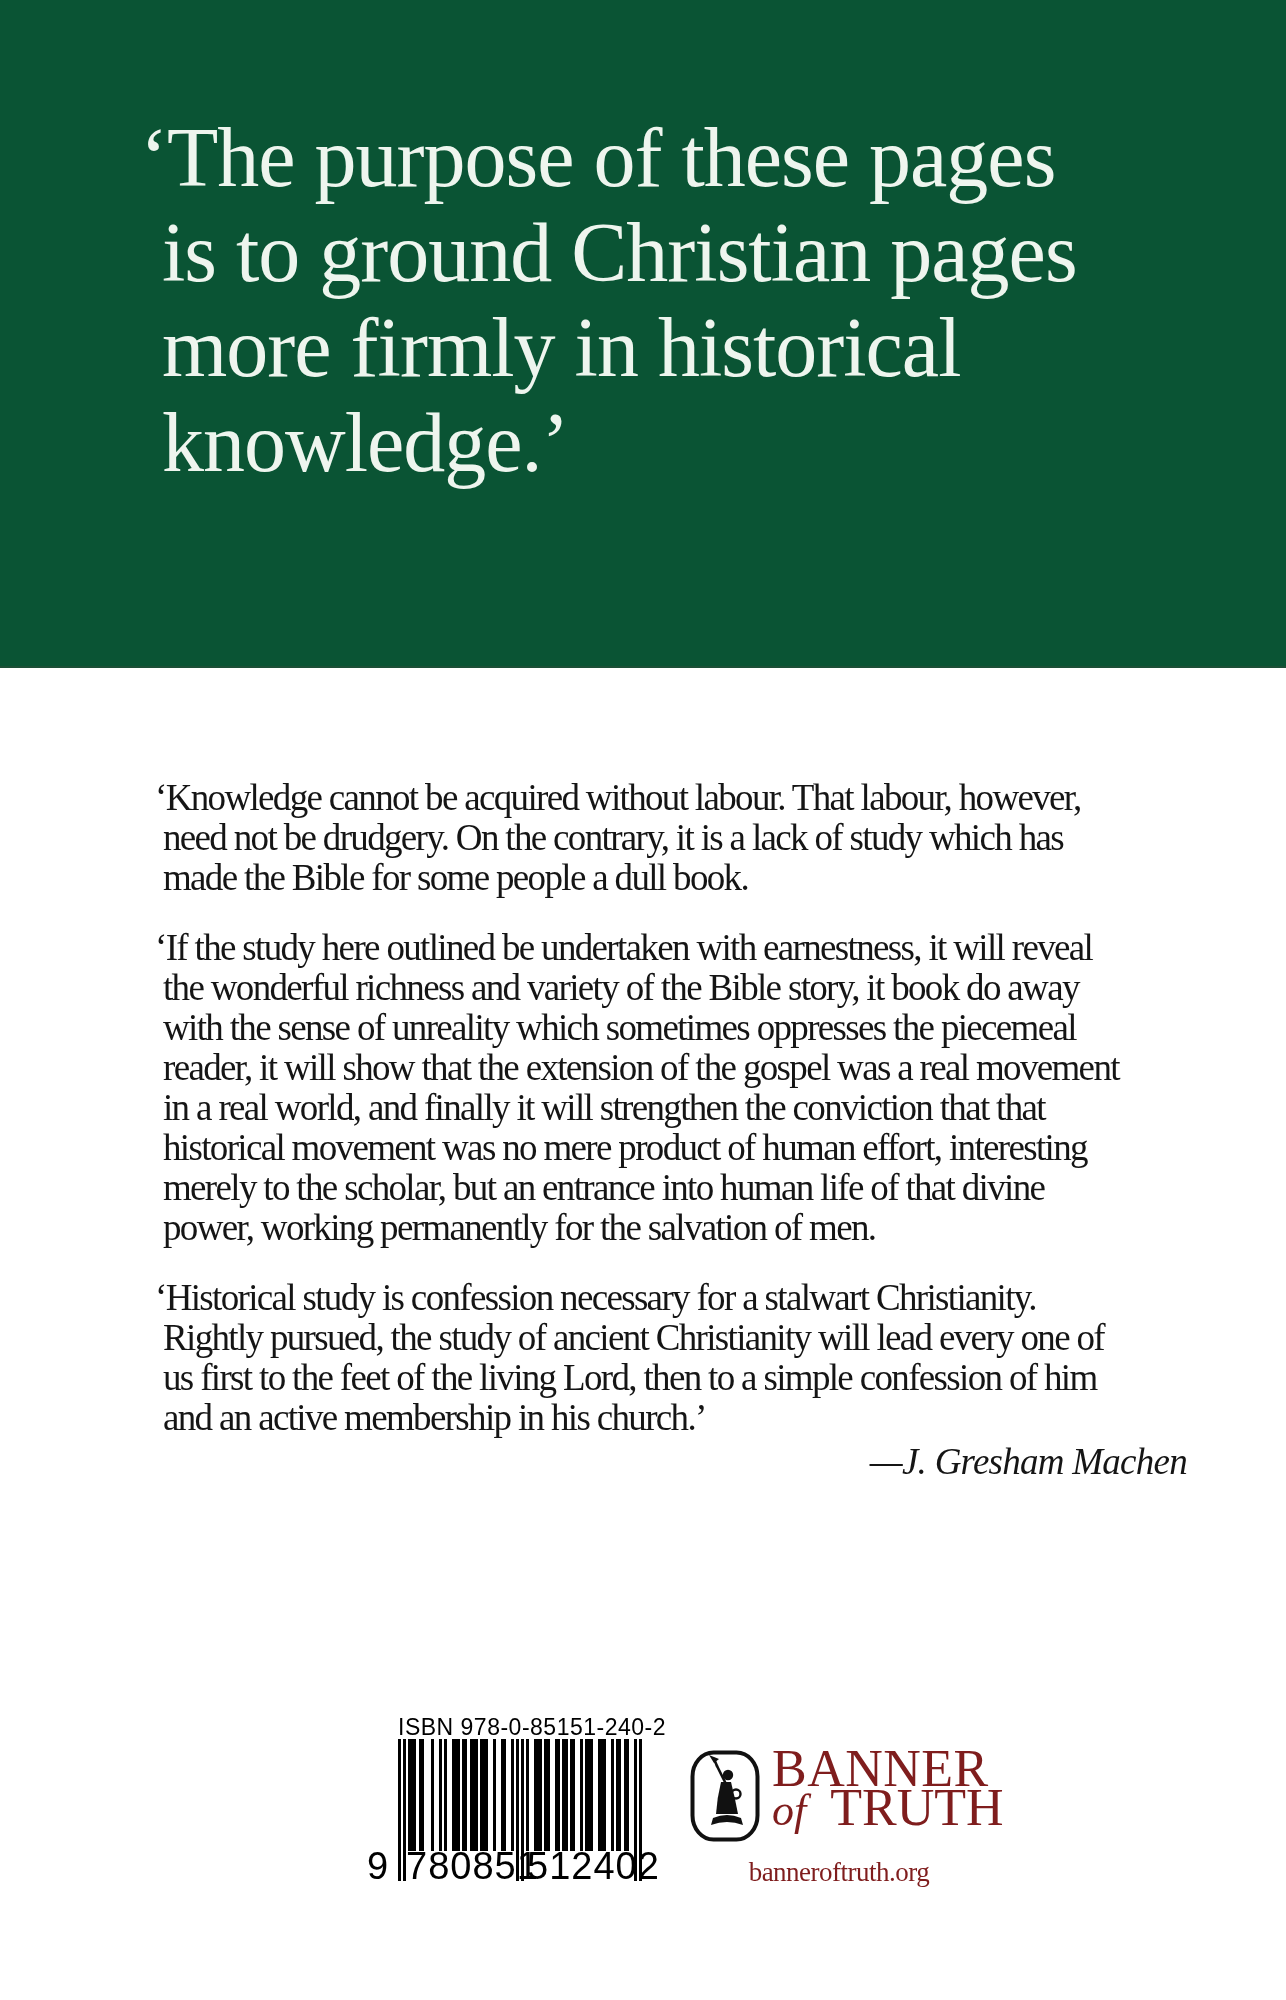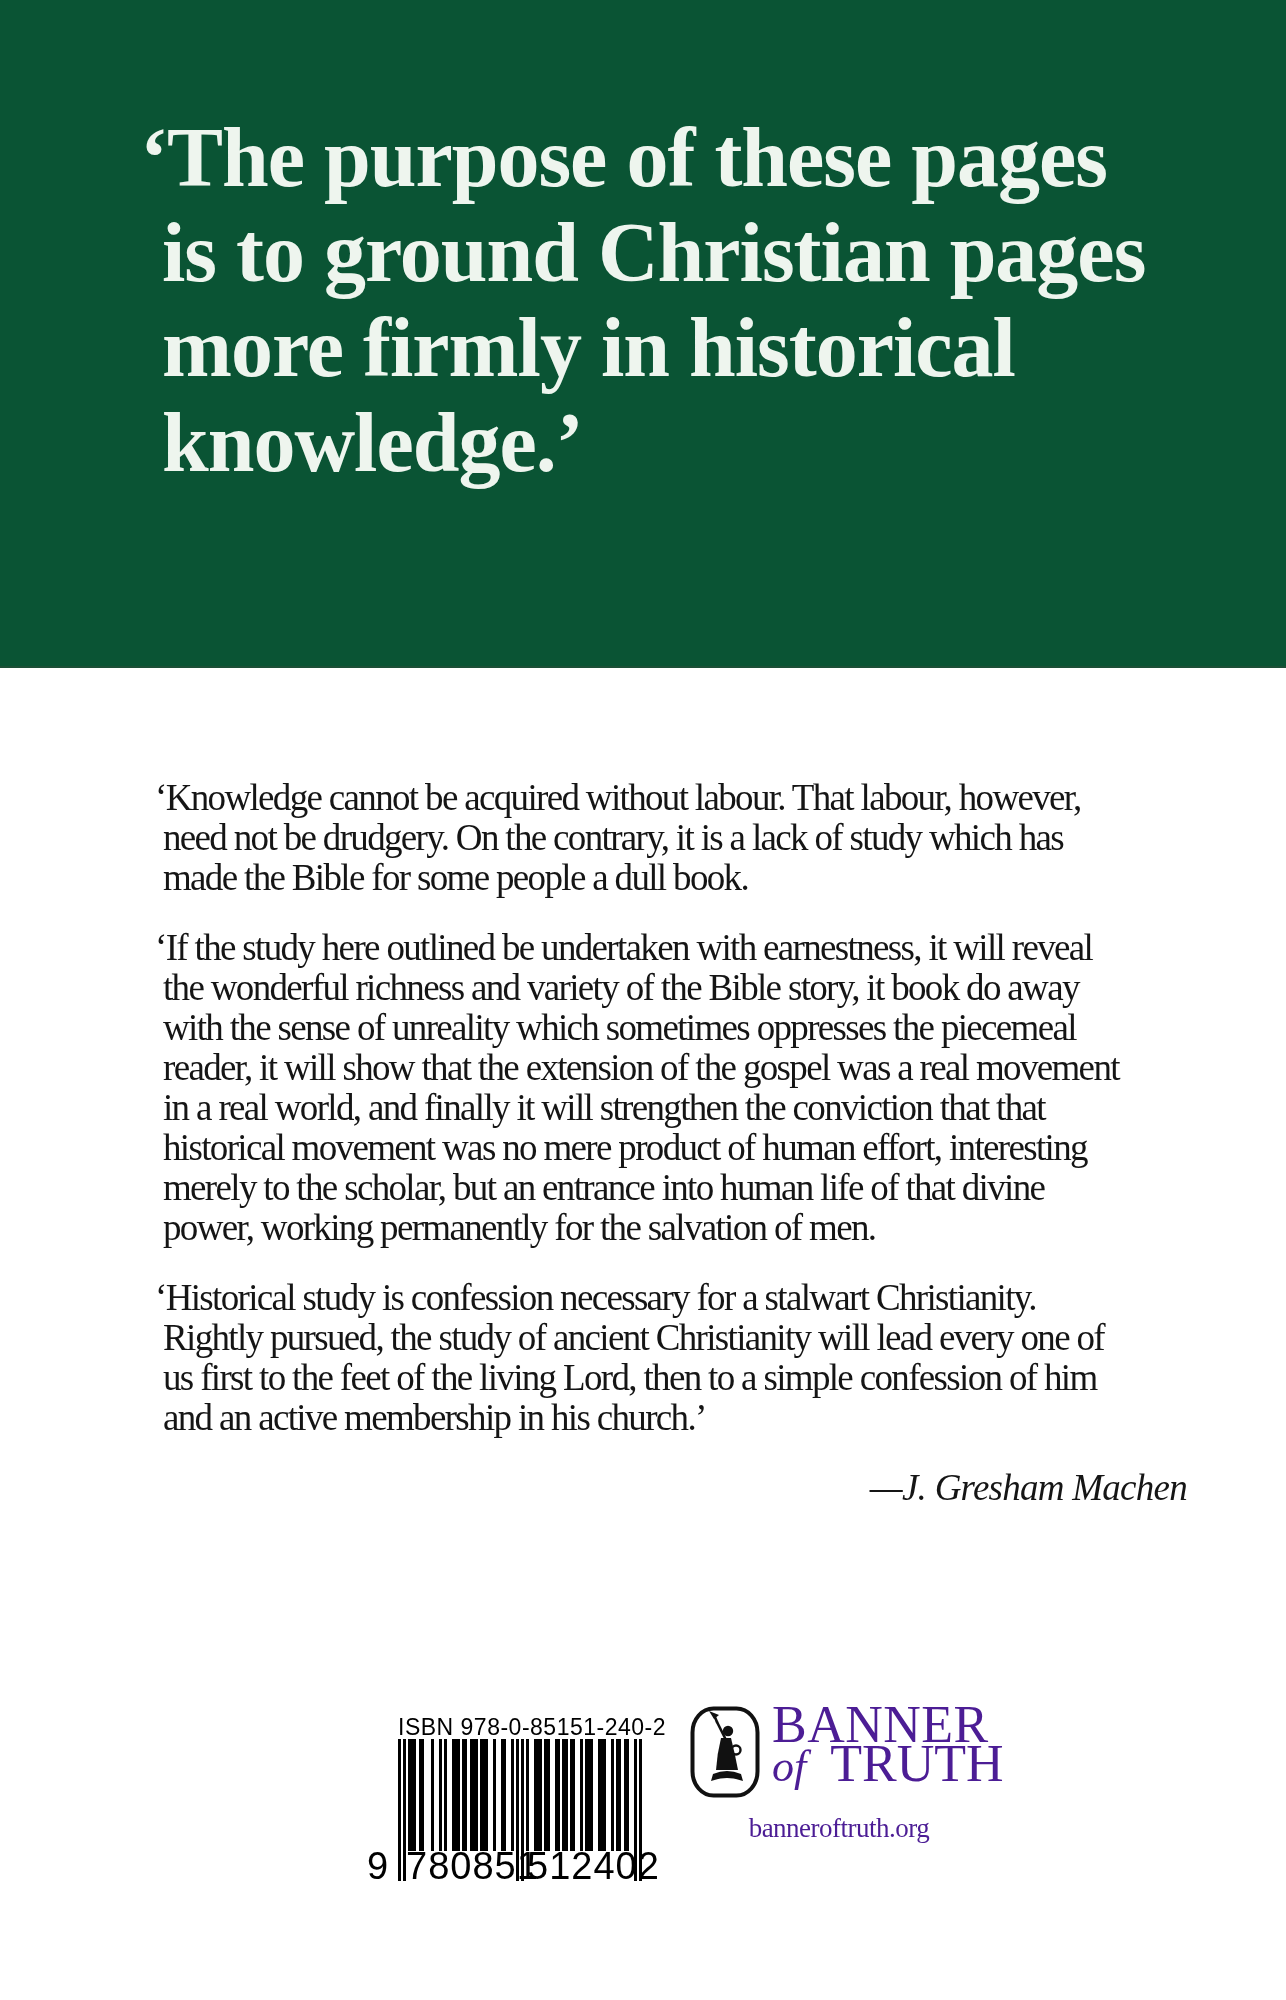--- a/index.html
+++ b/index.html
@@ -13,58 +13,58 @@
     overflow:hidden;font-family:"Liberation Serif",serif;
   }
   .green-band{
     position:absolute;left:0;top:0;width:1286px;height:668px;
     background:var(--green);
     border-bottom:2px solid rgba(44,74,56,0.55);
     box-sizing:border-box;
   }
   .heading{
     position:absolute;left:162px;top:110px;
-    font-size:84px;line-height:95px;font-weight:700;
+    font-size:84px;line-height:95px;font-weight:400;
     letter-spacing:-1px;color:var(--heading-ink);
   }
   .heading .hline{display:block;white-space:nowrap;}
   .heading .hline:first-child{text-indent:-22px;}
 
   .quotes{
     position:absolute;left:163px;top:778px;width:1024px;
     font-size:37px;line-height:40px;letter-spacing:-0.045em;
     color:var(--ink);
   }
   .quotes p{margin:0;}
   .quotes p + p{margin-top:30px;}
   .quote-line{display:block;white-space:nowrap;}
   .quote-line:first-child{text-indent:-8px;}
   .attribution{
-    margin-top:30px;text-align:right;font-style:italic;
+    margin-top:4px;text-align:right;font-style:italic;
     letter-spacing:-0.02em;
   }
 
   .barcode{
     position:absolute;left:371px;top:1715px;width:273px;height:172px;color:#000;
   }
   .isbn-label{
     position:absolute;left:27px;top:0;width:244px;text-align:center;
     font-family:"Liberation Sans",sans-serif;font-size:23px;line-height:24px;
     letter-spacing:0.5px;white-space:nowrap;
   }
   #barcode-svg{position:absolute;left:27px;top:24px;fill:#000;}
   .bc-digits span{
     position:absolute;top:132px;
     font-family:"Liberation Sans",sans-serif;font-size:38px;line-height:38px;
   }
   .bc-first{left:-4px;}
   .bc-g1{left:35px;width:107px;text-align:center;letter-spacing:1px;}
   .bc-g2{left:156px;width:113px;text-align:center;letter-spacing:1px;}
 
-  .logo{position:absolute;left:690px;top:1704px;width:298px;height:145px;color:#4c1d95;}
+  .logo{position:absolute;left:690px;top:1748px;width:298px;height:145px;color:#7f1d1d;}
   .emblem{position:absolute;left:0;top:2px;}
   .wordmark{position:absolute;left:82px;top:0;white-space:nowrap;}
   .wm1{font-size:52px;line-height:42px;letter-spacing:0.5px;}
   .wm2{font-size:52px;line-height:36px;}
   .wm2 .of{font-style:italic;font-size:44px;margin-right:24px;}
   .website{
     position:absolute;left:0;top:109px;width:100%;text-align:center;
     font-size:27px;line-height:30px;letter-spacing:-0.5px;
   }
 </style>

